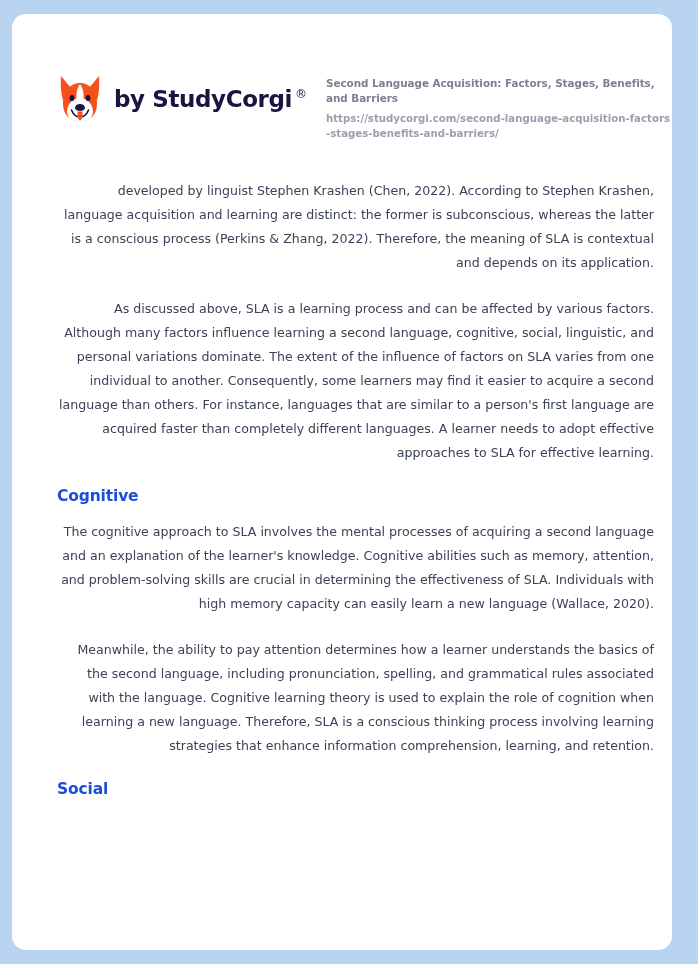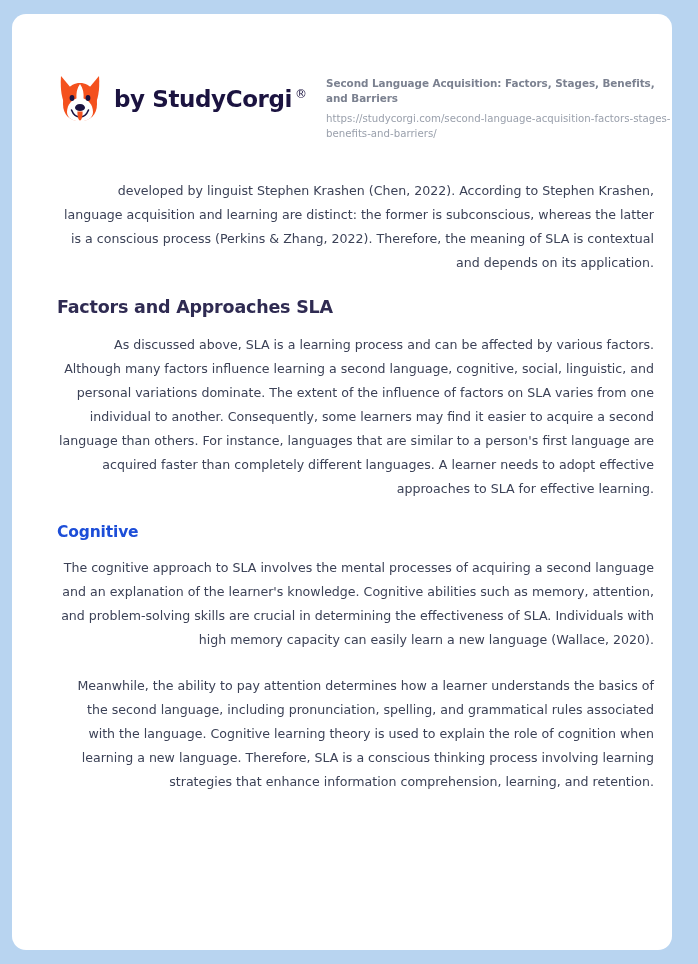--- a/index.html
+++ b/index.html
@@ -71,21 +71,21 @@
     font-size: 10.4px;
     font-weight: bold;
     color: #7b8190;
     line-height: 1.42;
     letter-spacing: -0.05px;
   }
   .doc-url {
     margin-top: 5px;
     font-family: "DejaVu Sans", sans-serif;
     font-size: 10.2px;
-    font-weight: normal;
+    font-weight: bold;
     color: #9aa0ac;
     line-height: 1.5;
     word-break: break-all;
   }
   
   .content {
     position: absolute;
     left: 45px;
     top: 165px;
     width: 597px;
@@ -157,23 +157,23 @@
       <div class="doc-title">Second Language Acquisition: Factors, Stages, Benefits, and Barriers</div>
       <div class="doc-url">https://studycorgi.com/second-language-acquisition-factors-stages-benefits-and-barriers/</div>
     </div>
 
   </div>
 
   <div class="content">
 
     <p class="para">developed by linguist Stephen Krashen (Chen, 2022). According to Stephen Krashen, language acquisition and learning are distinct: the former is subconscious, whereas the latter is a conscious process (Perkins &amp; Zhang, 2022). Therefore, the meaning of SLA is contextual and depends on its application.</p>
 
-    <h2 class="section-heading">Factors and Approaches SLA</h2>
     <p class="para">As discussed above, SLA is a learning process and can be affected by various factors. Although many factors influence learning a second language, cognitive, social, linguistic, and personal variations dominate. The extent of the influence of factors on SLA varies from one individual to another. Consequently, some learners may find it easier to acquire a second language than others. For instance, languages that are similar to a person's first language are acquired faster than completely different languages. A learner needs to adopt effective approaches to SLA for effective learning.</p>
 
     <h3 class="sub-heading">Cognitive</h3>
     <p class="para">The cognitive approach to SLA involves the mental processes of acquiring a second language and an explanation of the learner's knowledge. Cognitive abilities such as memory, attention, and problem-solving skills are crucial in determining the effectiveness of SLA. Individuals with high memory capacity can easily learn a new language (Wallace, 2020).</p>
     <p class="para">Meanwhile, the ability to pay attention determines how a learner understands the basics of the second language, including pronunciation, spelling, and grammatical rules associated with the language. Cognitive learning theory is used to explain the role of cognition when learning a new language. Therefore, SLA is a conscious thinking process involving learning strategies that enhance information comprehension, learning, and retention.</p>
 
+    <h3 class="sub-heading">Social</h3>
 
   </div>
 
 </div>
 
 </body></html>

